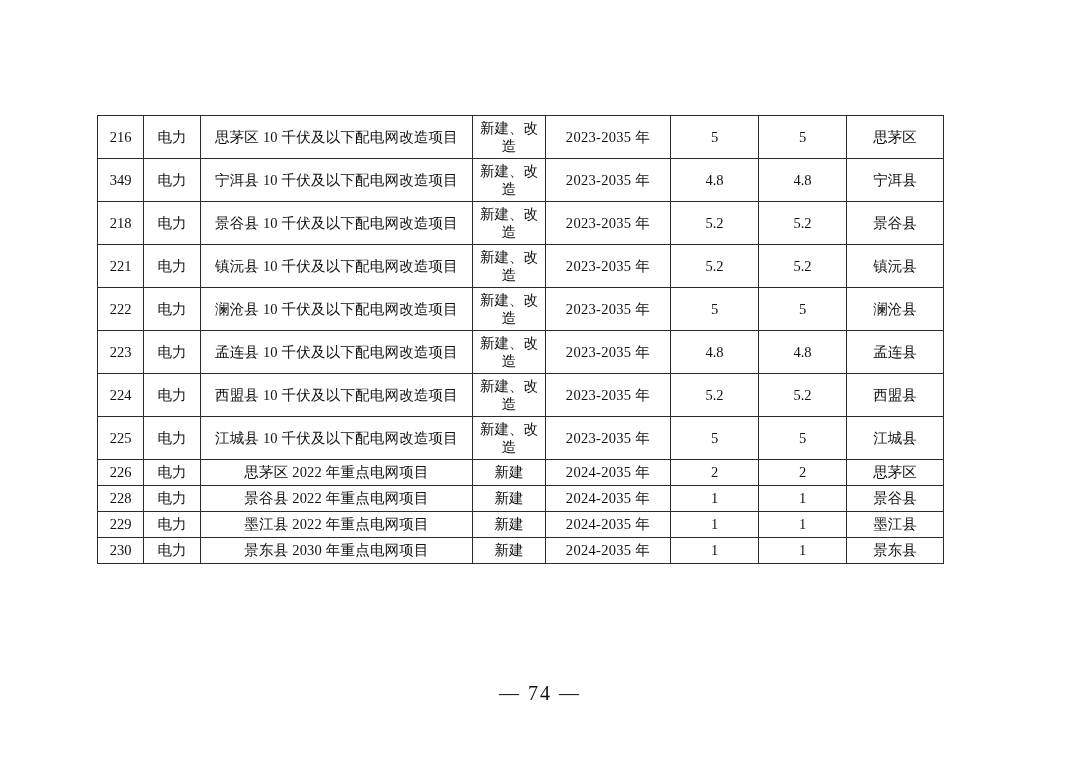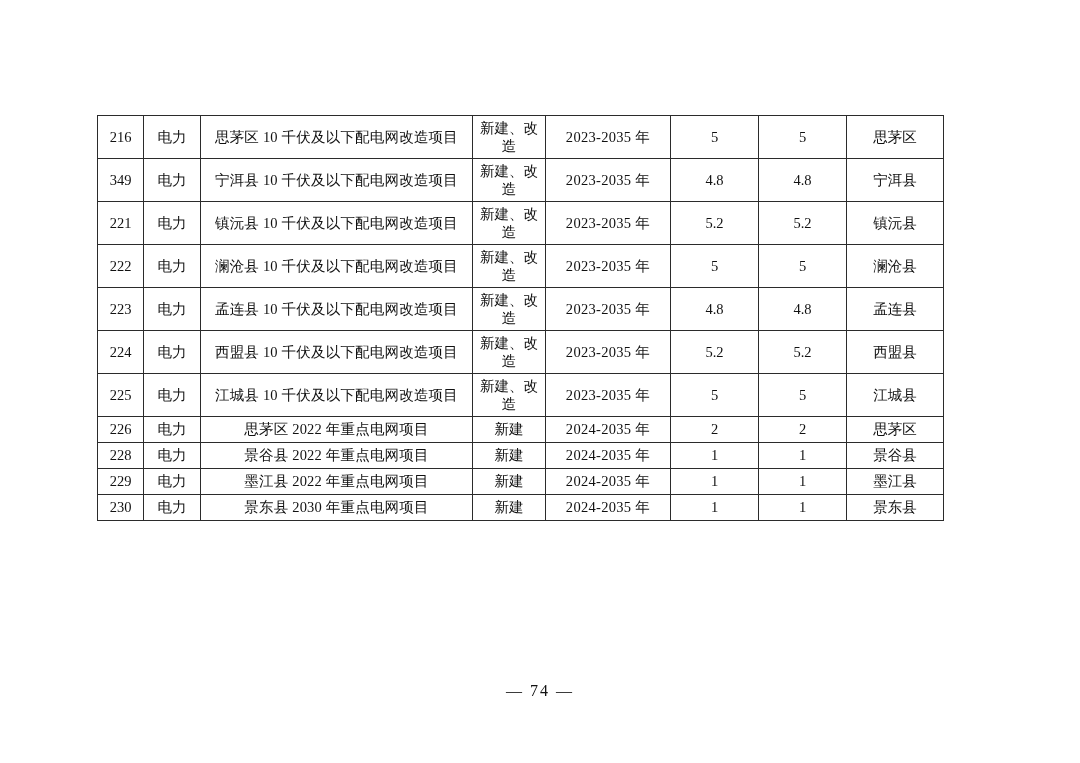--- a/index.html
+++ b/index.html
@@ -74,21 +74,21 @@
   }
   td.cell-region {
     font-size: 14.5px;
   }
   .page-number {
     position: absolute;
     left: 0;
     top: 682px;
     width: 1080px;
     text-align: center;
-    font-size: 16px;
+    font-size: 20px;
     letter-spacing: 2px;
     color: #111;
     font-family: "Liberation Serif", "DejaVu Serif", serif;
   }
 </style>
 </head>
 <body>
 
 <div class="page">
 
@@ -119,20 +119,30 @@
             <td class="cell-no">349</td>
             <td class="cell-cat">电力</td>
             <td class="cell-name">宁洱县 10 千伏及以下配电网改造项目</td>
             <td class="cell-type">新建、改造</td>
             <td class="cell-period">2023-2035 年</td>
             <td class="cell-total">4.8</td>
             <td class="cell-plan">4.8</td>
             <td class="cell-region">宁洱县</td>
           </tr>
           <tr class="tall">
+            <td class="cell-no">218</td>
+            <td class="cell-cat">电力</td>
+            <td class="cell-name">景谷县 10 千伏及以下配电网改造项目</td>
+            <td class="cell-type">新建、改造</td>
+            <td class="cell-period">2023-2035 年</td>
+            <td class="cell-total">5.2</td>
+            <td class="cell-plan">5.2</td>
+            <td class="cell-region">景谷县</td>
+          </tr>
+          <tr class="tall">
             <td class="cell-no">221</td>
             <td class="cell-cat">电力</td>
             <td class="cell-name">镇沅县 10 千伏及以下配电网改造项目</td>
             <td class="cell-type">新建、改造</td>
             <td class="cell-period">2023-2035 年</td>
             <td class="cell-total">5.2</td>
             <td class="cell-plan">5.2</td>
             <td class="cell-region">镇沅县</td>
           </tr>
           <tr class="tall">

